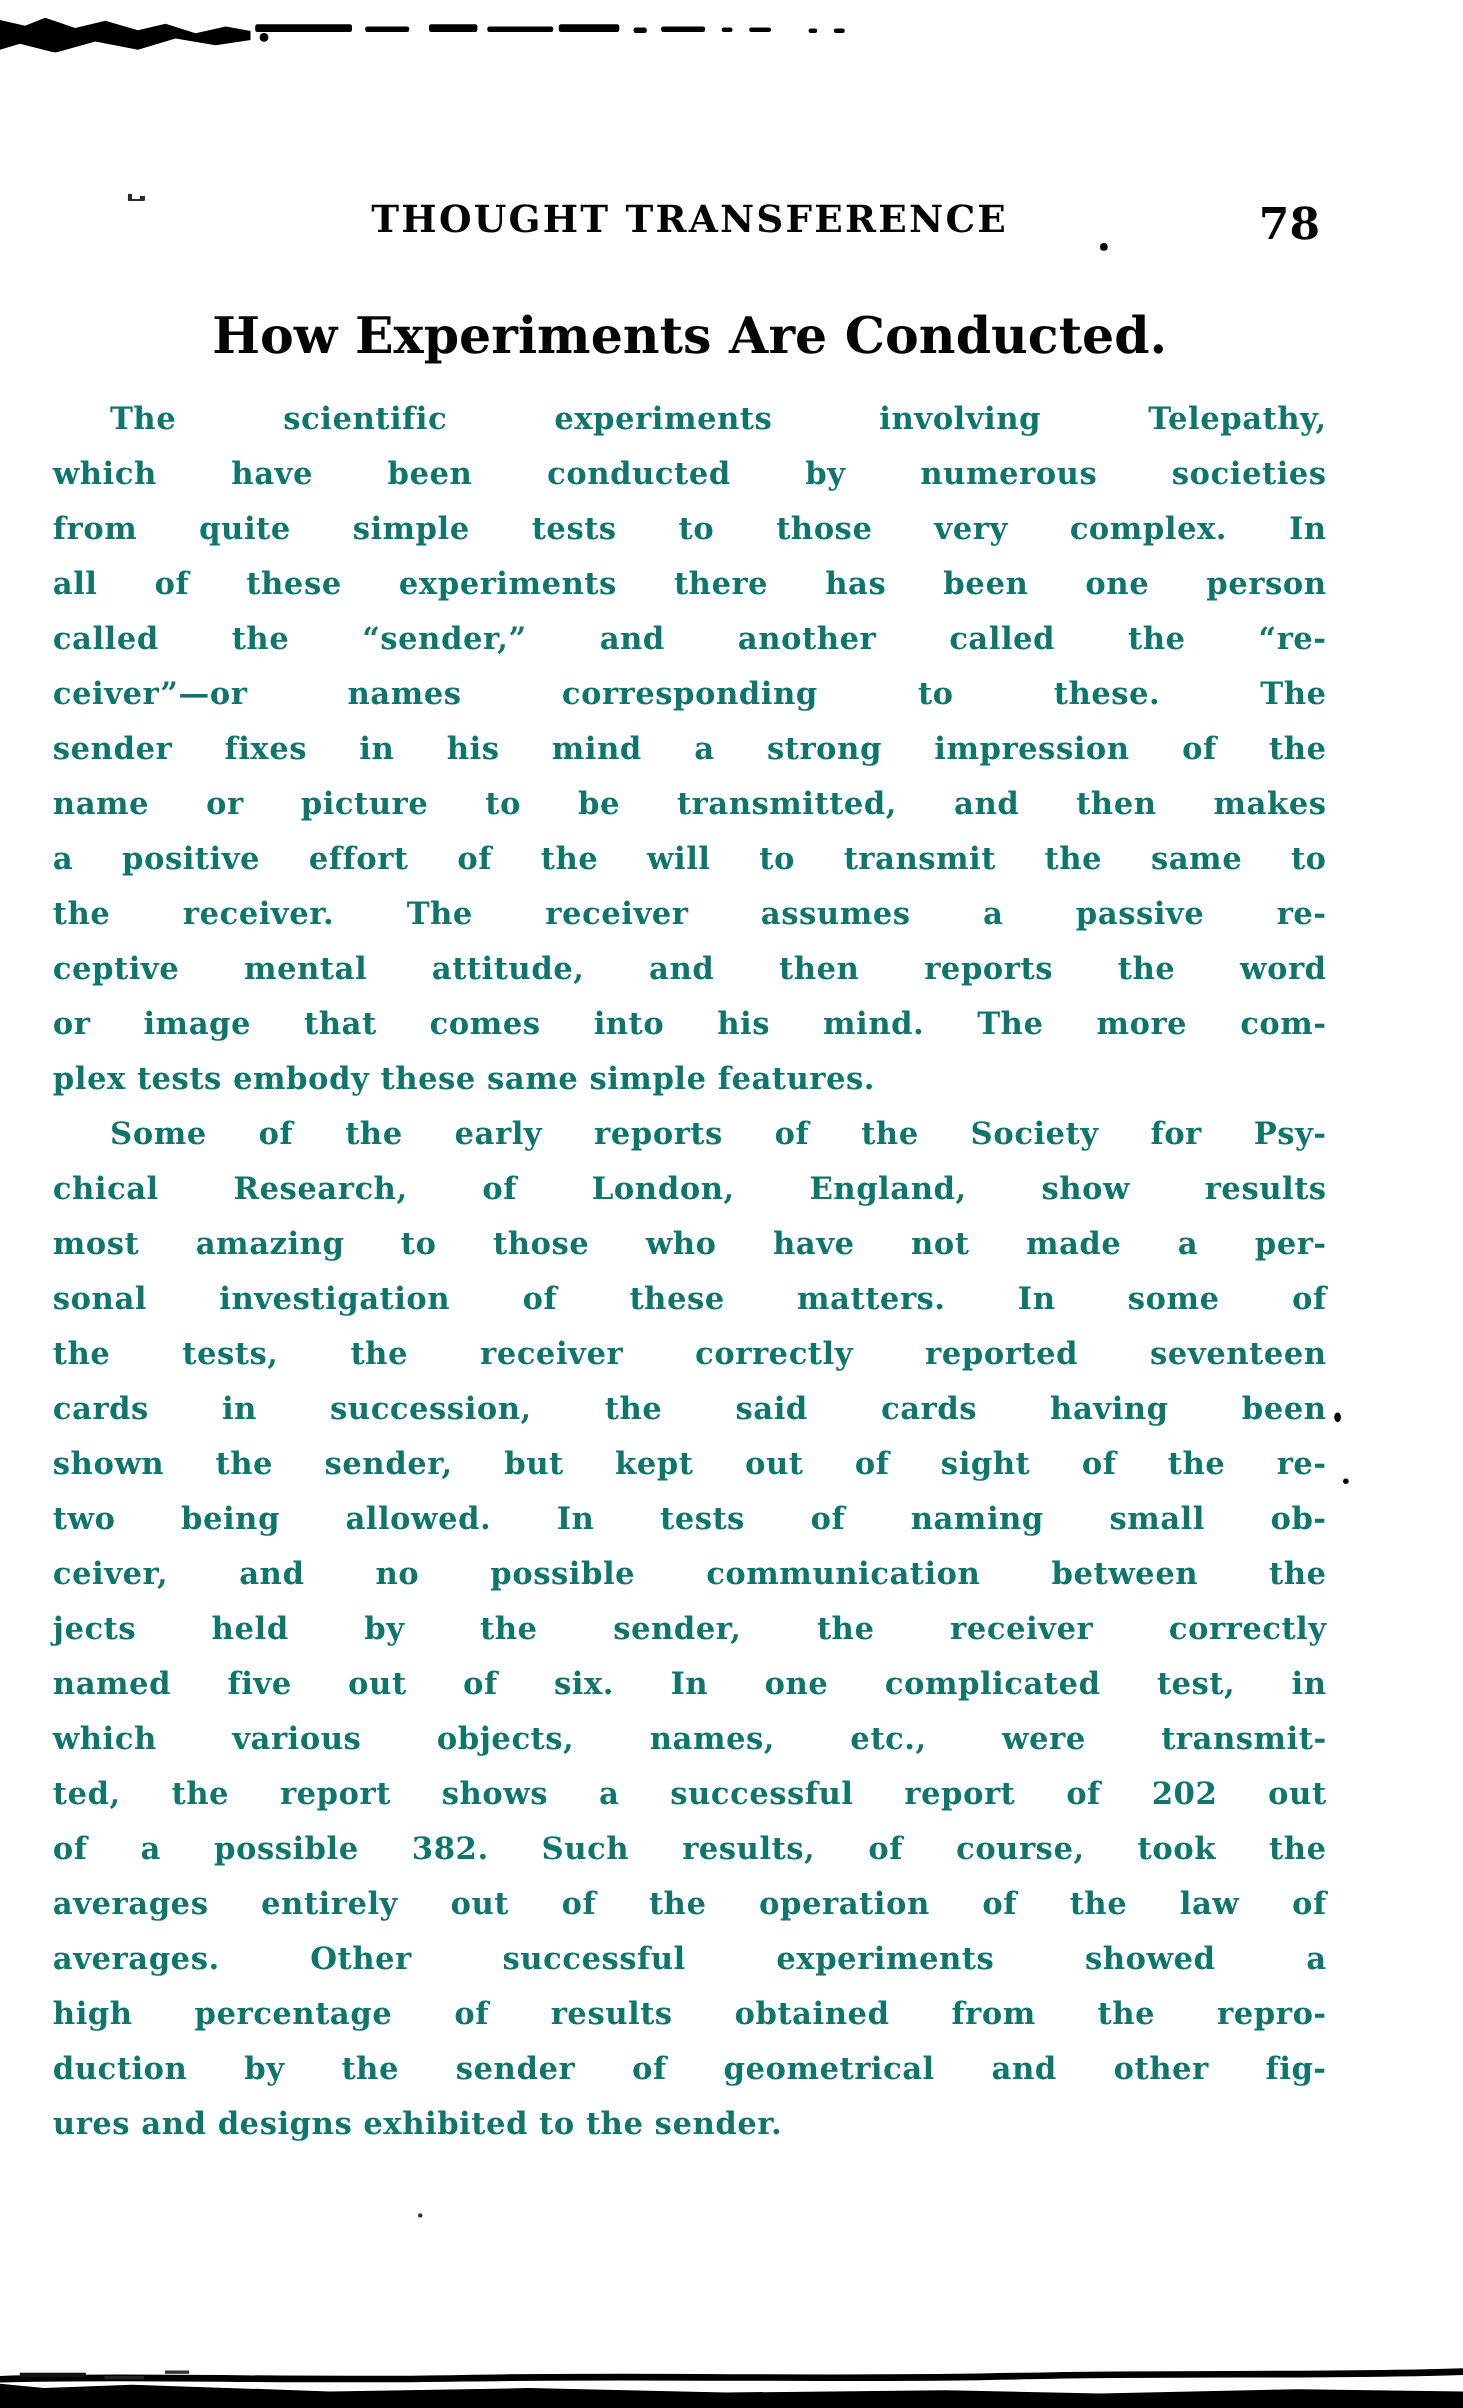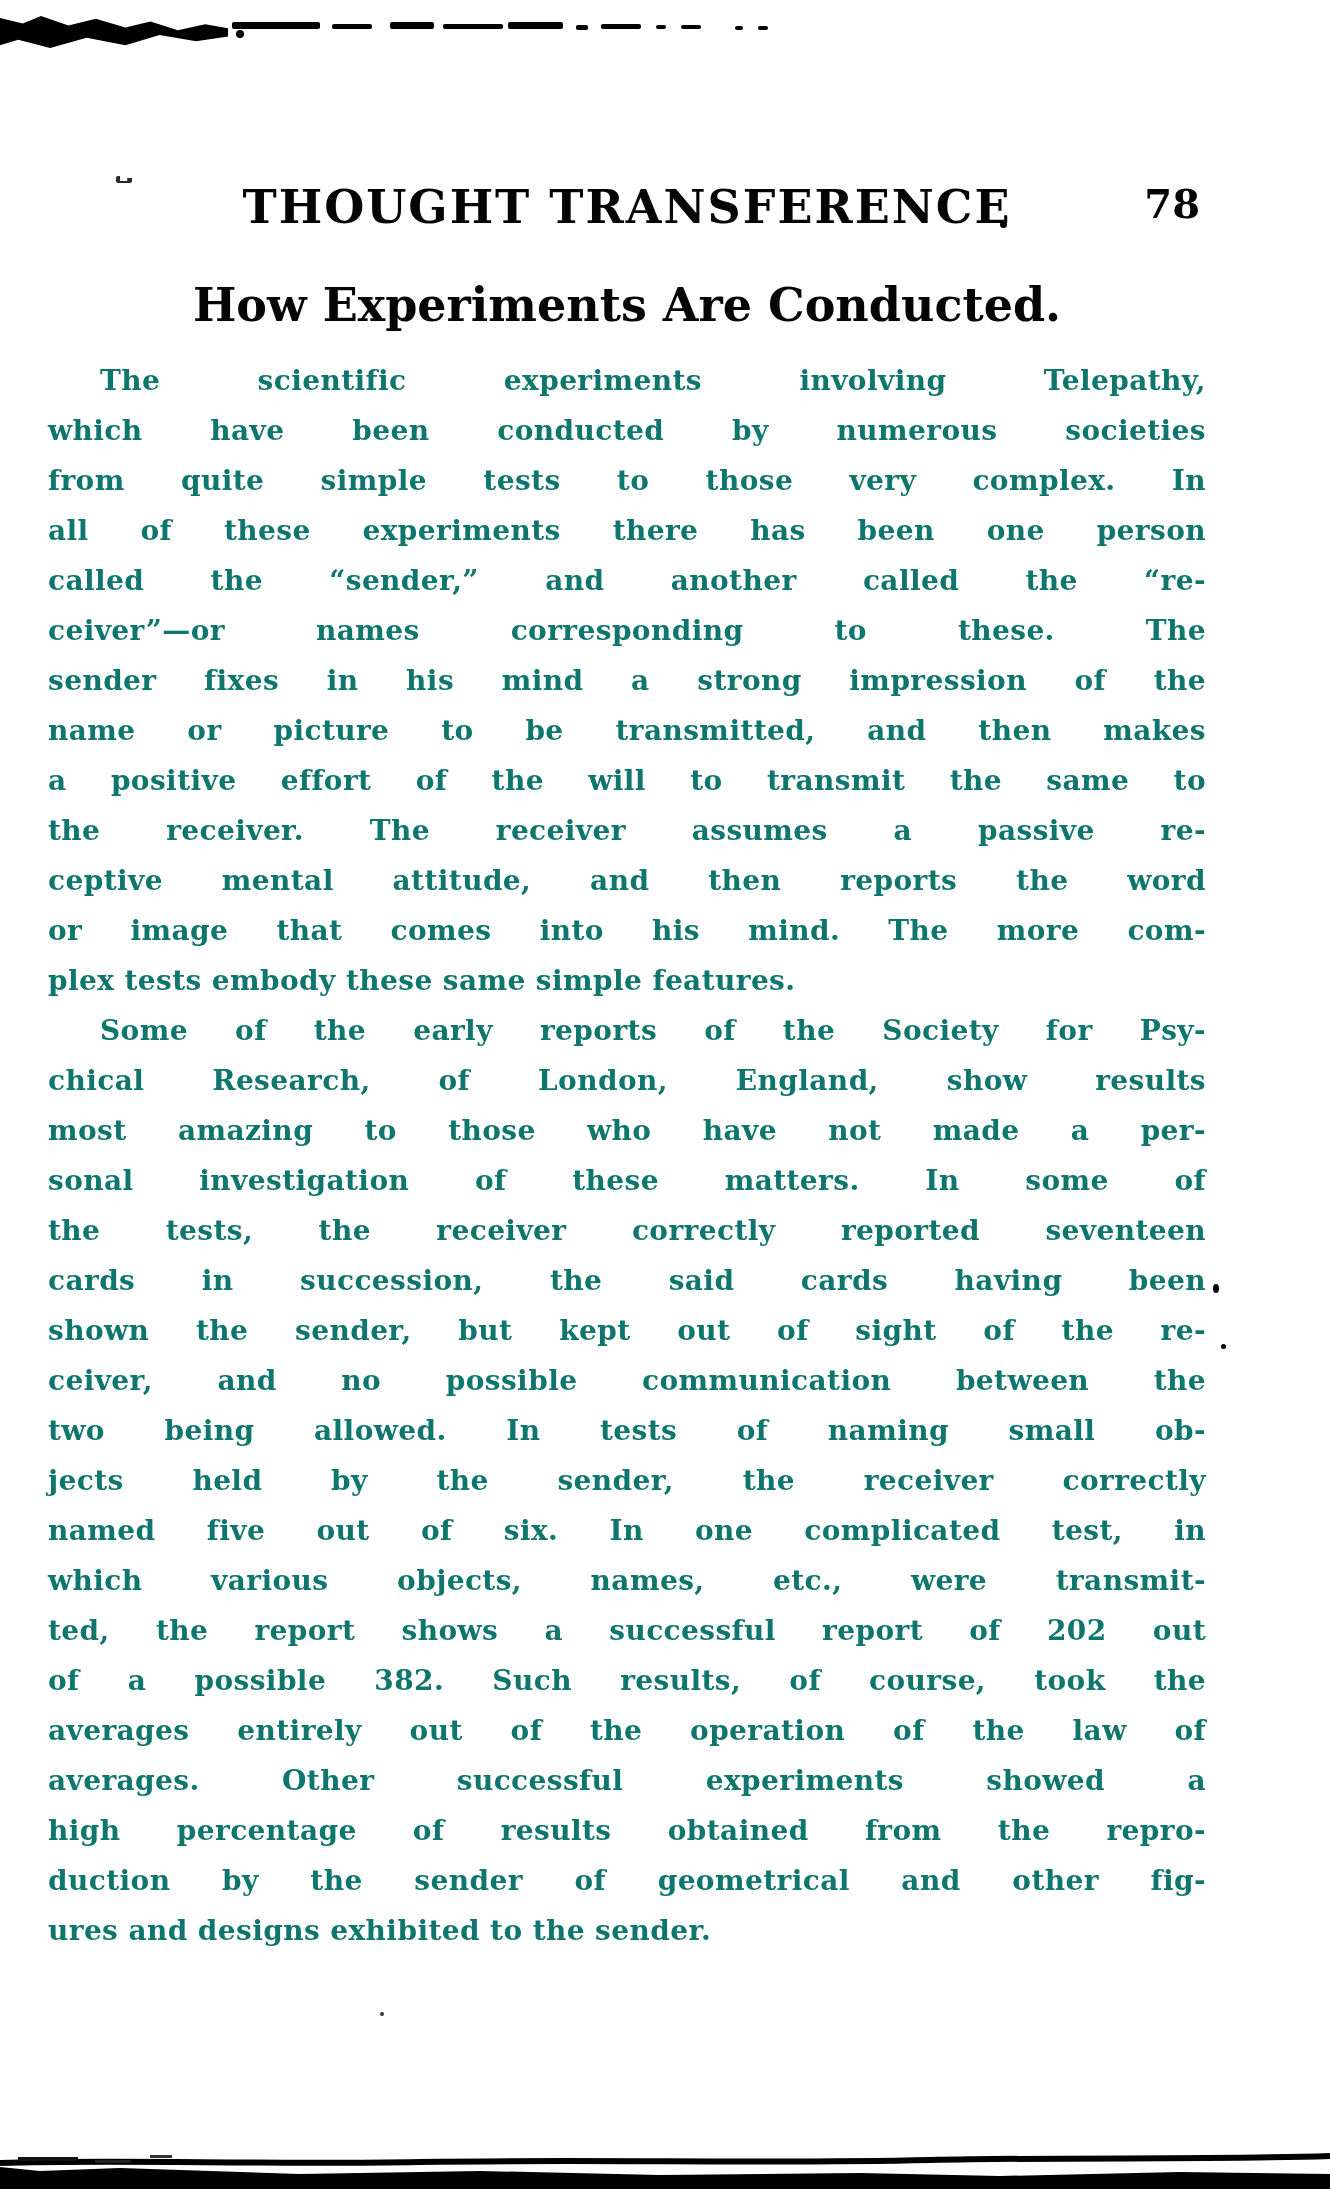--- a/index.html
+++ b/index.html
@@ -23,21 +23,21 @@
   .running-header {
     position: absolute;
     top: 180px;
     left: 48px;
     width: 1158px;
     height: 52px;
   }
   .header-title {
     display: block;
     text-align: center;
-    font-size: 46px;
+    font-size: 34px;
     font-weight: bold;
     letter-spacing: 2px;
     color: #050505;
   }
   .page-number {
     position: absolute;
     top: 0;
     right: 6px;
     font-size: 40px;
     font-weight: bold;
@@ -164,22 +164,22 @@
       <div class="line">ceptive mental attitude, and then reports the word</div>
       <div class="line">or image that comes into his mind. The more com-</div>
       <div class="line last">plex tests embody these same simple features.</div>
       <div class="line indent">Some of the early reports of the Society for Psy-</div>
       <div class="line">chical Research, of London, England, show results</div>
       <div class="line">most amazing to those who have not made a per-</div>
       <div class="line">sonal investigation of these matters. In some of</div>
       <div class="line">the tests, the receiver correctly reported seventeen</div>
       <div class="line">cards in succession, the said cards having been</div>
       <div class="line">shown the sender, but kept out of sight of the re-</div>
+      <div class="line">two being allowed. In tests of naming small ob-</div>
       <div class="line">ceiver, and no possible communication between the</div>
-      <div class="line">two being allowed. In tests of naming small ob-</div>
       <div class="line">jects held by the sender, the receiver correctly</div>
       <div class="line">named five out of six. In one complicated test, in</div>
       <div class="line">which various objects, names, etc., were transmit-</div>
       <div class="line">ted, the report shows a successful report of 202 out</div>
       <div class="line">of a possible 382. Such results, of course, took the</div>
       <div class="line">averages entirely out of the operation of the law of</div>
       <div class="line">averages. Other successful experiments showed a</div>
       <div class="line">high percentage of results obtained from the repro-</div>
       <div class="line">duction by the sender of geometrical and other fig-</div>
       <div class="line last">ures and designs exhibited to the sender.</div>

